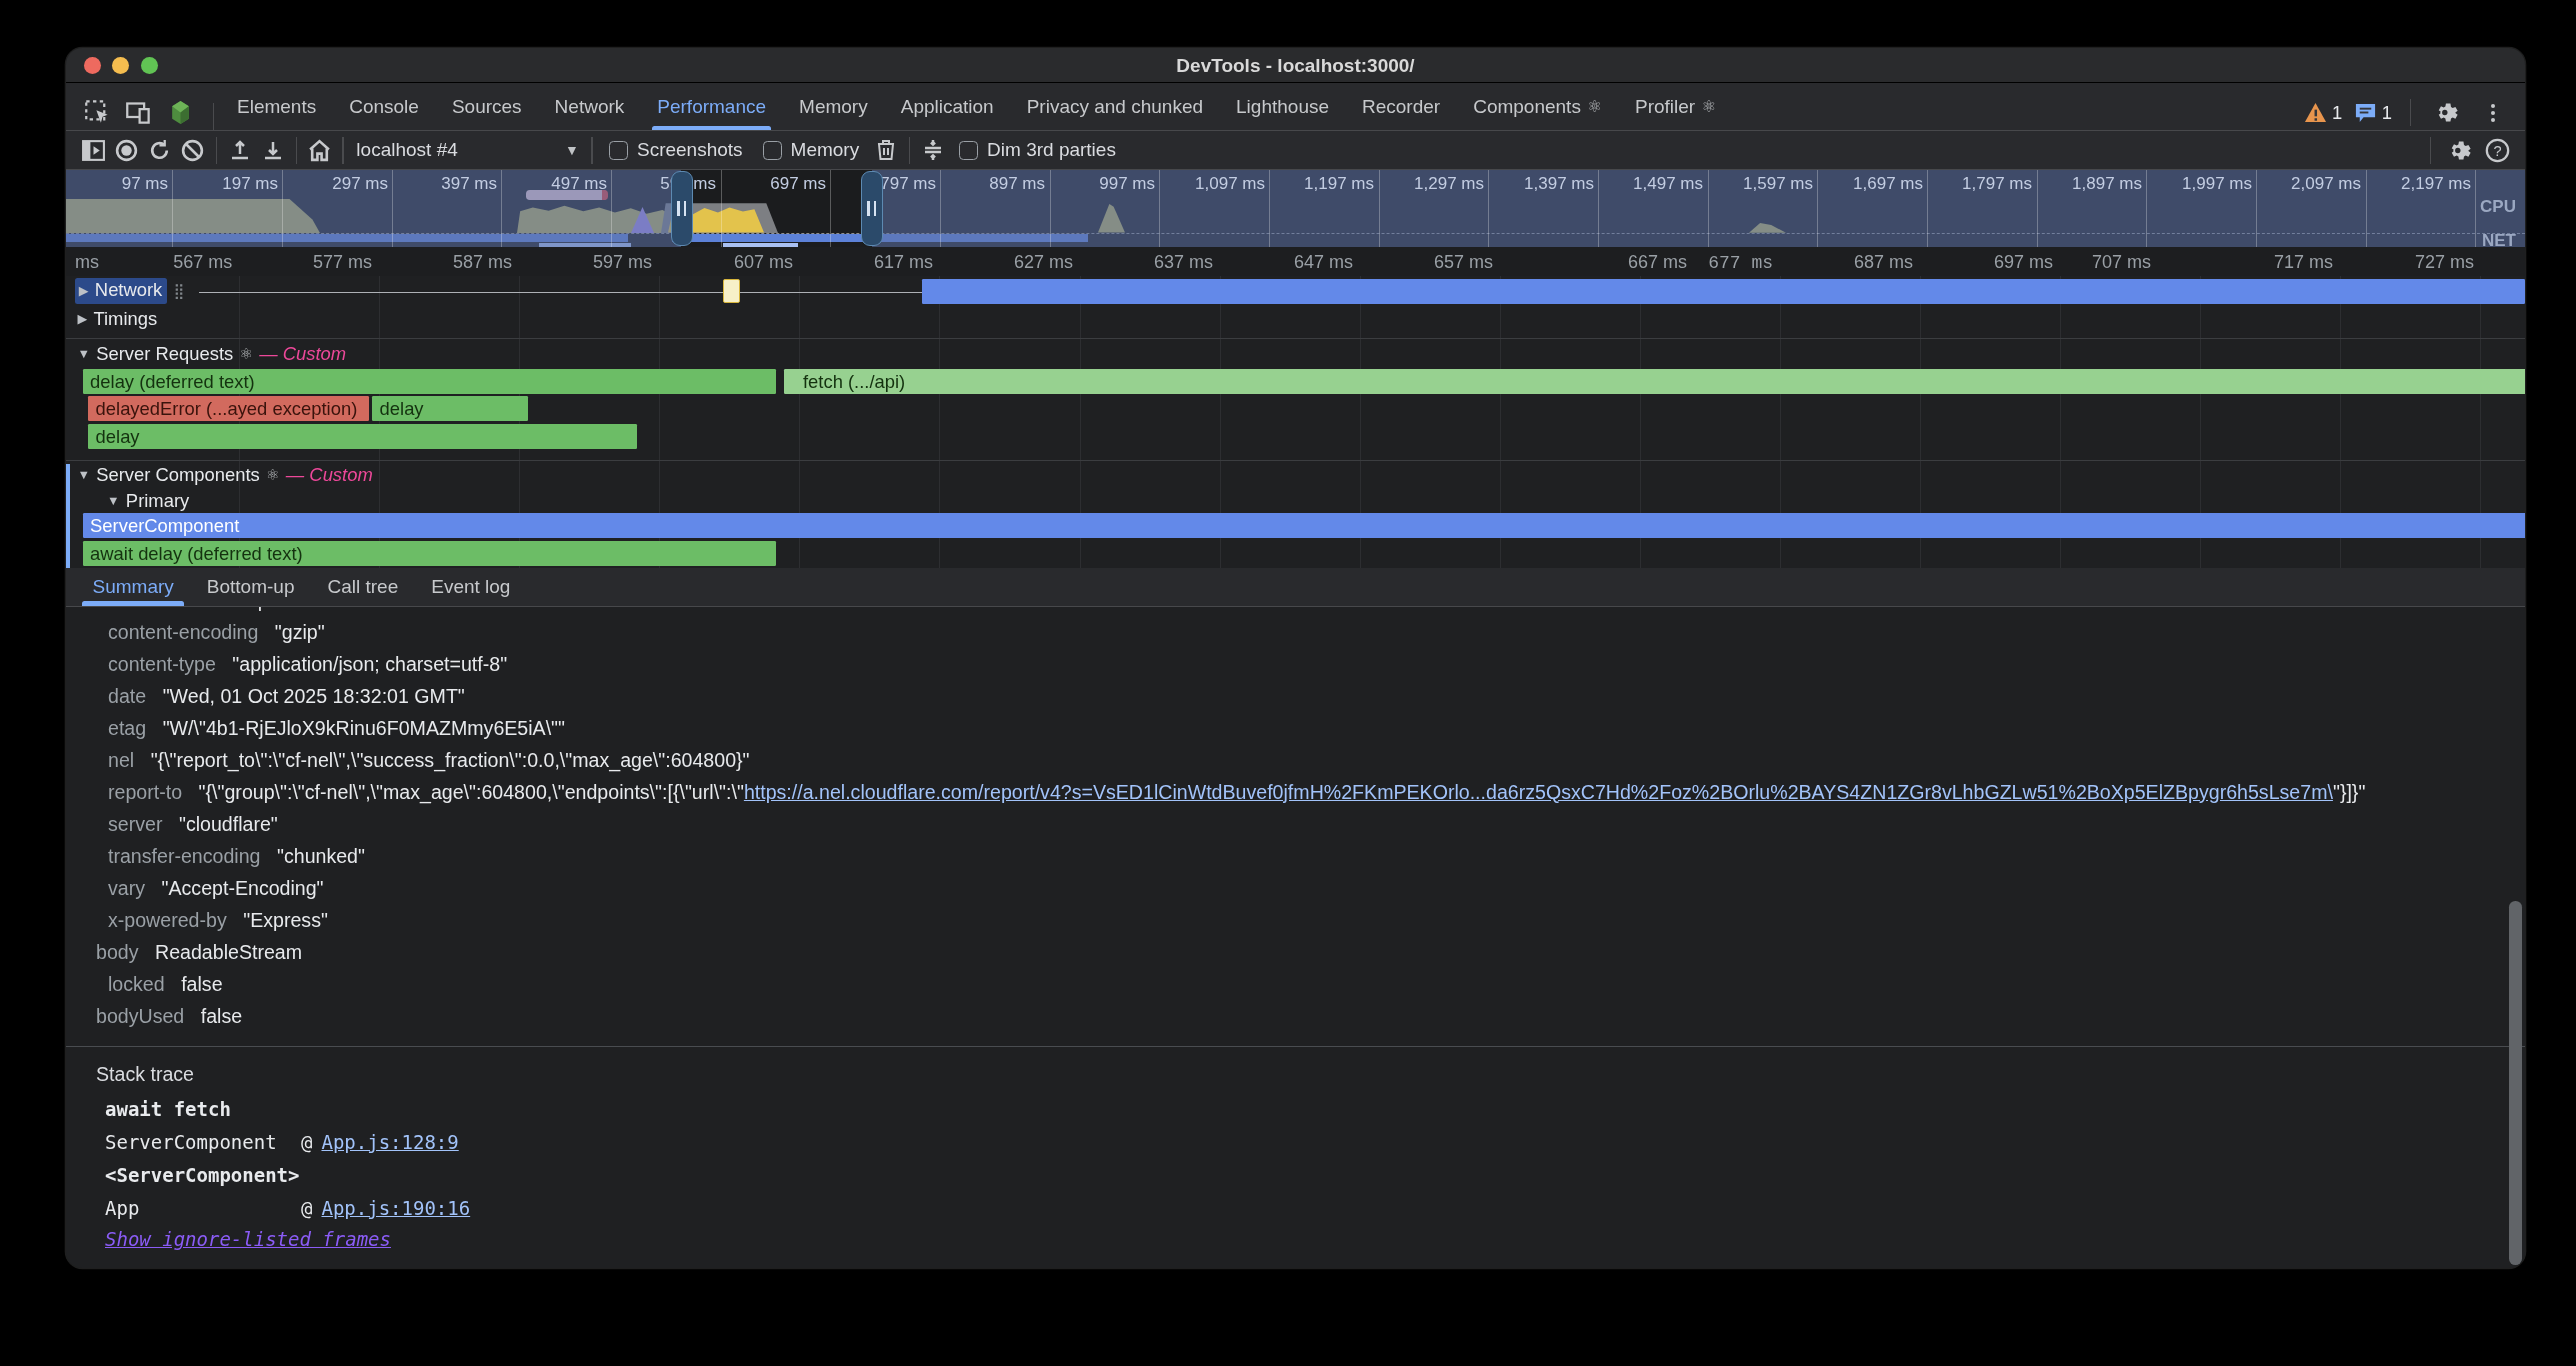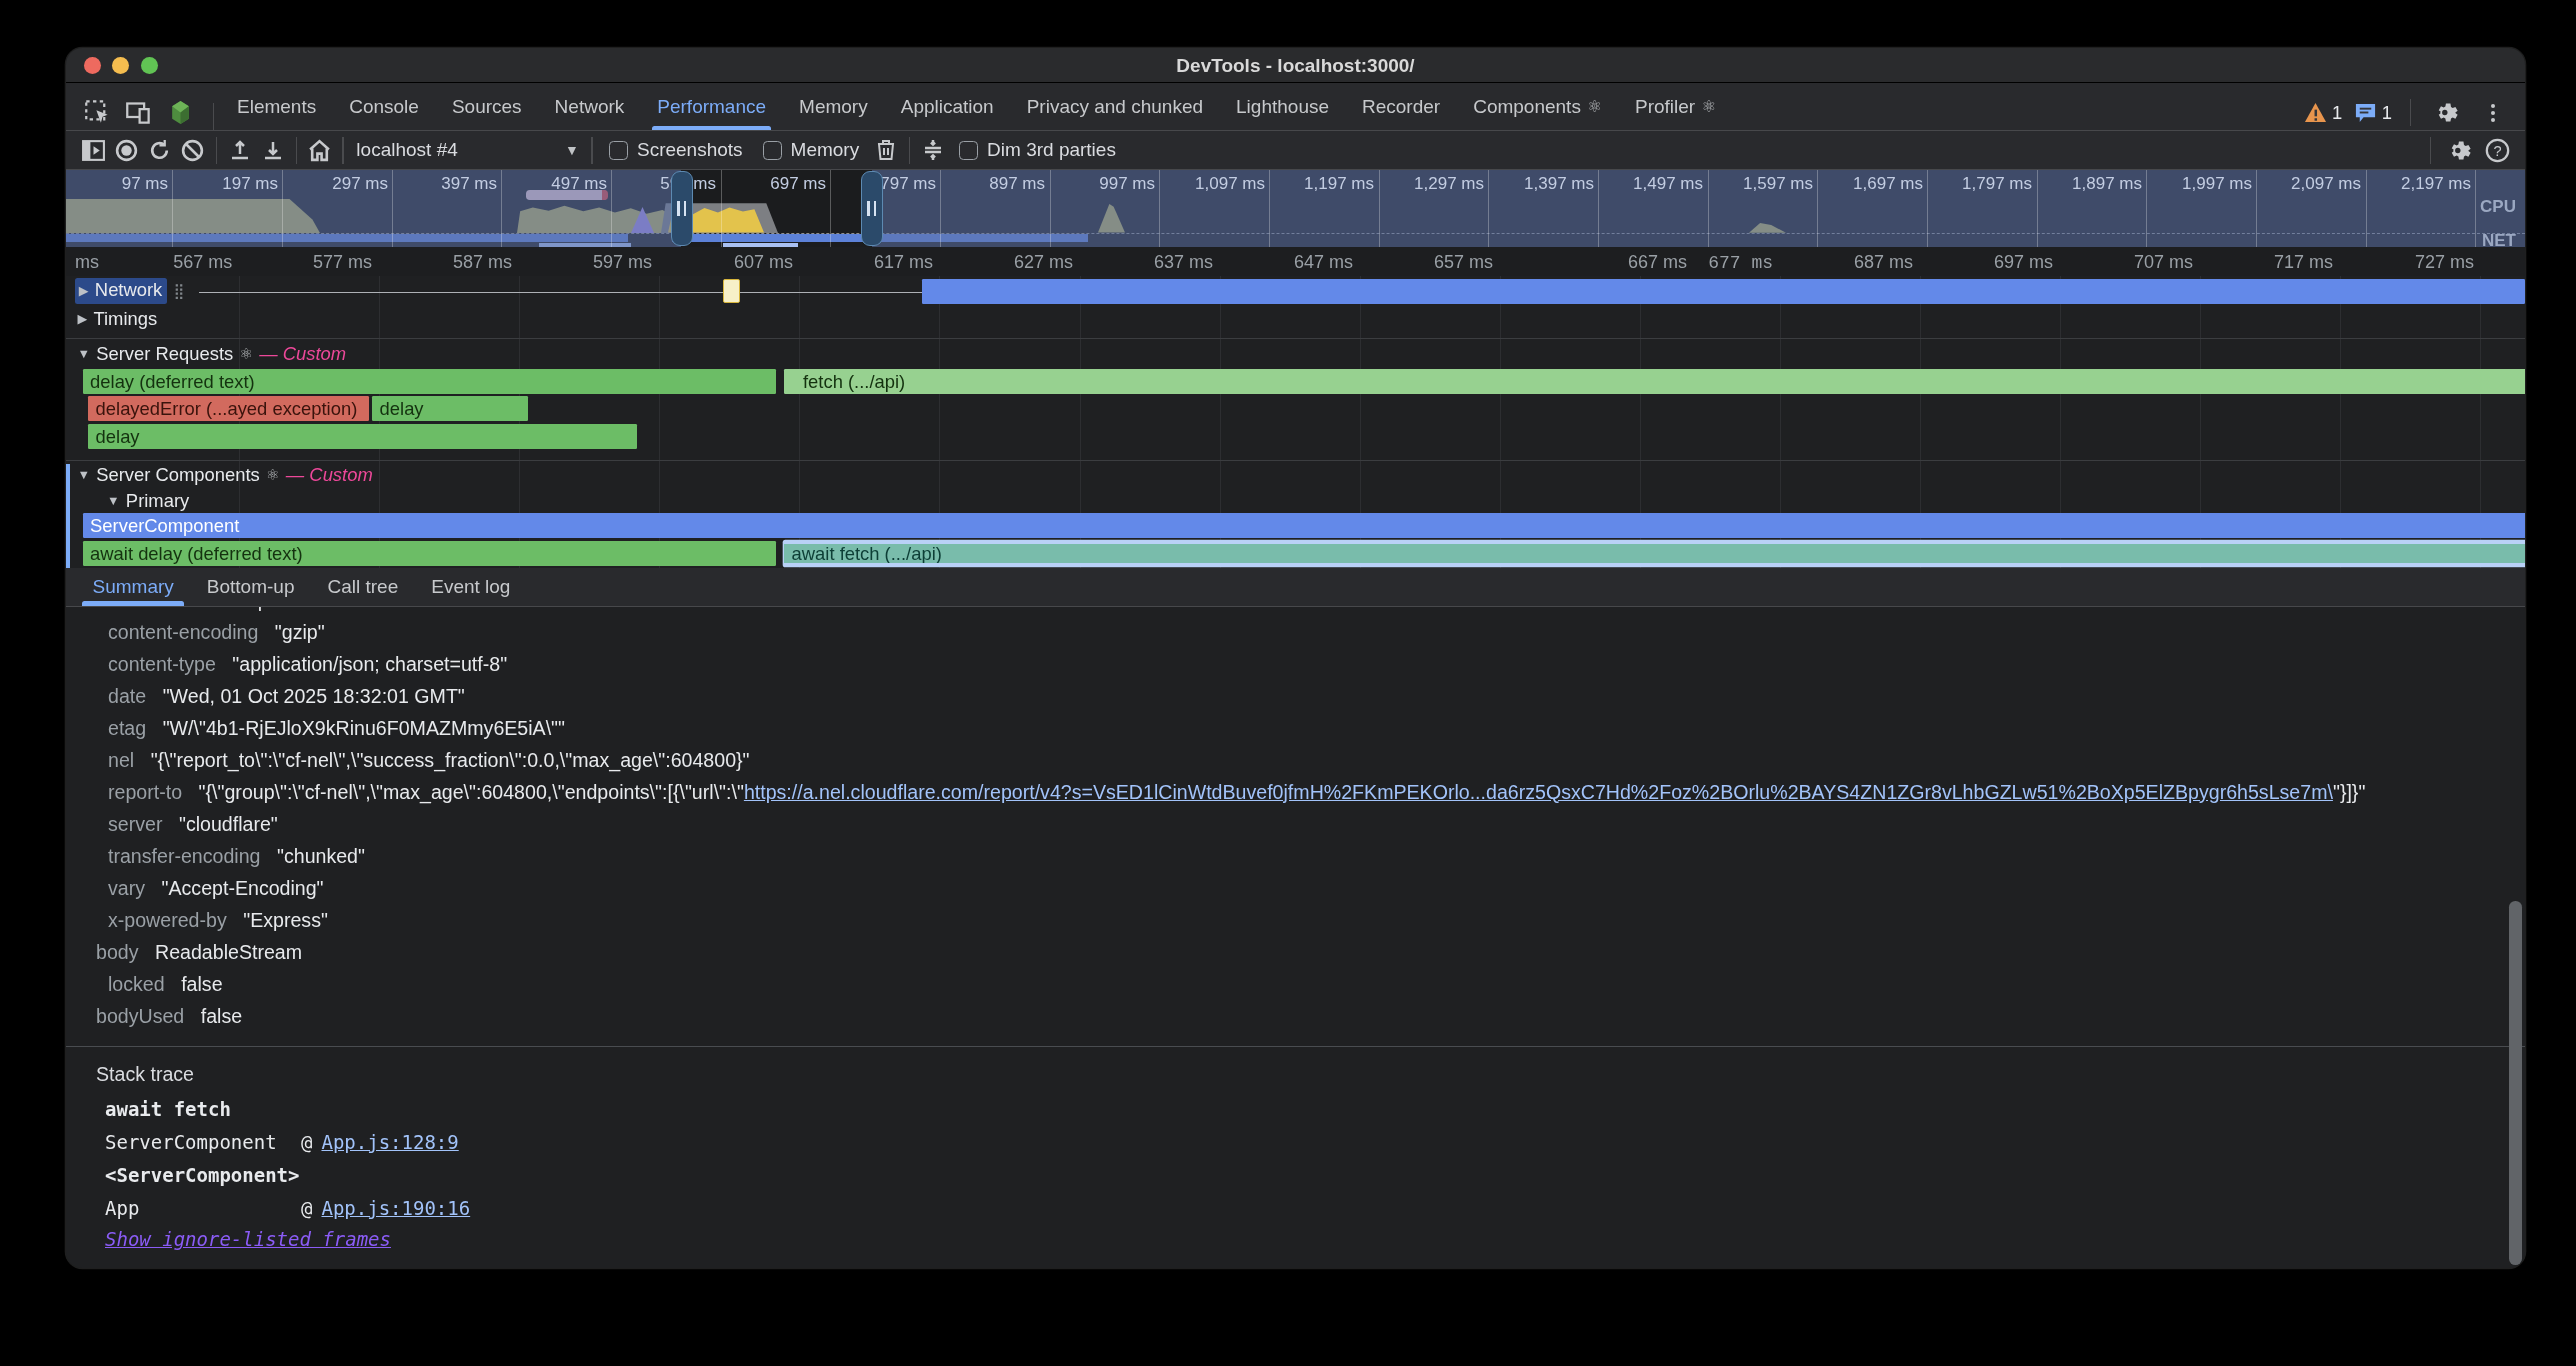--- a/index.html
+++ b/index.html
@@ -393,21 +393,21 @@
       <span class="r-tick" style="left: 569px;">607 ms</span>
       <span class="r-tick" style="left: 709px;">617 ms</span>
       <span class="r-tick" style="left: 849px;">627 ms</span>
       <span class="r-tick" style="left: 989px;">637 ms</span>
       <span class="r-tick" style="left: 1129px;">647 ms</span>
       <span class="r-tick" style="left: 1269px;">657 ms</span>
       <span class="r-tick" style="left: 1463px;">667 ms</span>
       <span class="r-tick" style="left: 1549px; font-family: Liberation Mono, monospace;">677 ms</span>
       <span class="r-tick" style="left: 1689px;">687 ms</span>
       <span class="r-tick" style="left: 1829px;">697 ms</span>
-      <span class="r-tick" style="left: 1969px; padding-left: 46px;">707 ms</span>
+      <span class="r-tick" style="left: 1927px; padding-left: 46px;">707 ms</span>
       <span class="r-tick" style="left: 2109px;">717 ms</span>
       <span class="r-tick" style="left: 2250px;">727 ms</span>
     </div>
 
   <div class="tracks" id="tracksArea">
       <div class="t-grid" style="left: 2414px;"></div>
       <div class="t-grid" style="left: 2274px;"></div>
       <div class="t-grid" style="left: 2134px;"></div>
       <div class="t-grid" style="left: 1994px;"></div>
       <div class="t-grid" style="left: 1854px;"></div>
@@ -461,21 +461,20 @@
       <span>Primary</span>
     </div>
 
   <div class="bar green" style="left: 16.5px; top: 93px; width: 693px;"><span>delay (deferred text)</span></div>
       <div class="bar green-light" style="left: 718px; top: 93px; width: 1742px;"><span>fetch (.../api)</span></div>
       <div class="bar red" style="left: 22px; top: 120px; width: 281px;"><span>delayedError (...ayed exception)</span></div>
       <div class="bar green" style="left: 306px; top: 120px; width: 156px;"><span>delay</span></div>
       <div class="bar green" style="left: 22px; top: 148px; width: 549px;"><span>delay</span></div>
       <div class="bar blue" style="left: 16.5px; top: 237px; width: 2443px;"><span>ServerComponent</span></div>
       <div class="bar green" style="left: 16.5px; top: 265px; width: 693px;"><span>await delay (deferred text)</span></div>
-      <div class="bar teal" style="left: 718px; top: 265px; width: 1742px;"><span>await fetch (.../api)</span></div>
     </div>
 
   <div class="btabs" id="btabs">
       <div class="btab selected">Summary</div>
       <div class="btab">Bottom-up</div>
       <div class="btab">Call tree</div>
       <div class="btab">Event log</div>
     </div>
 
   <div class="summary">

